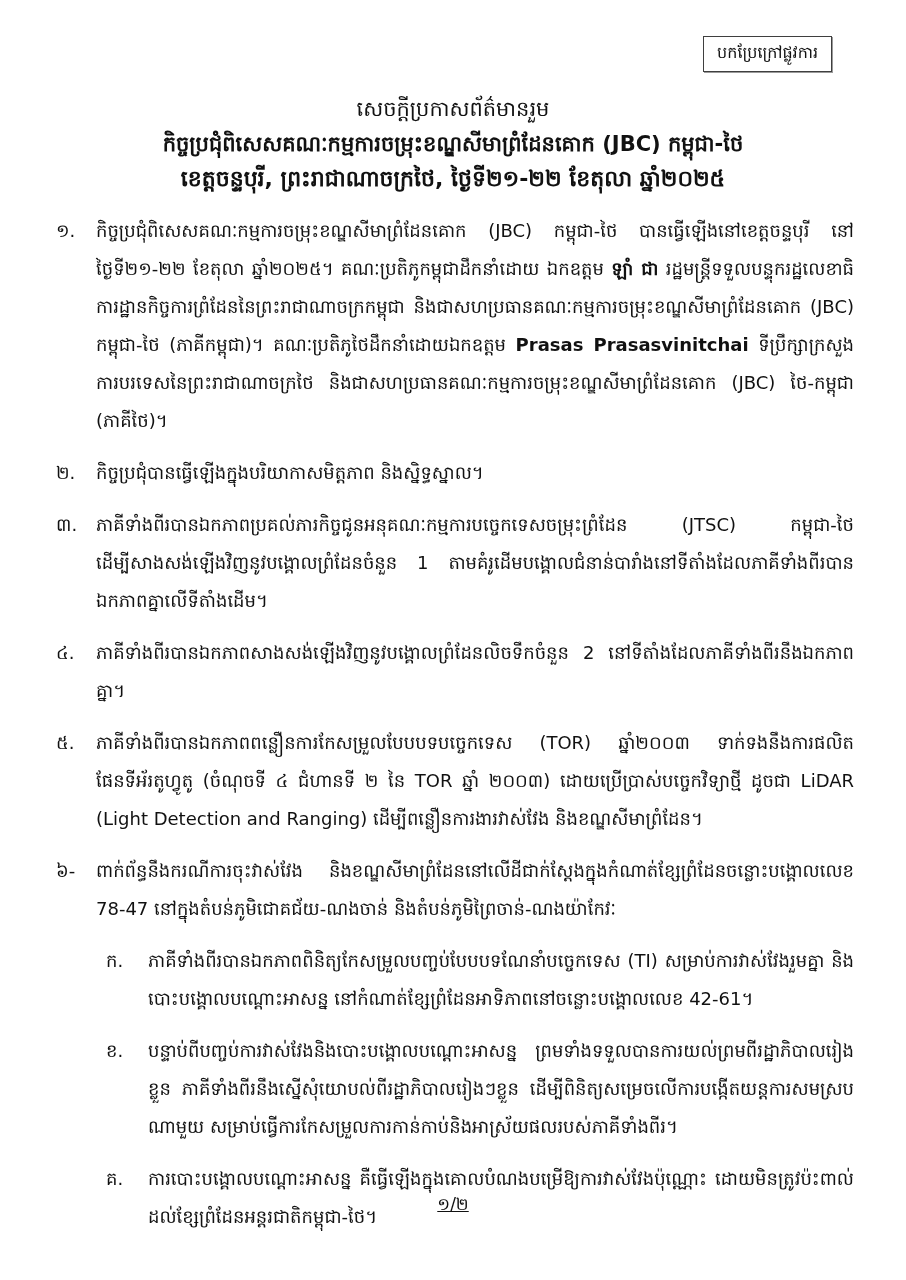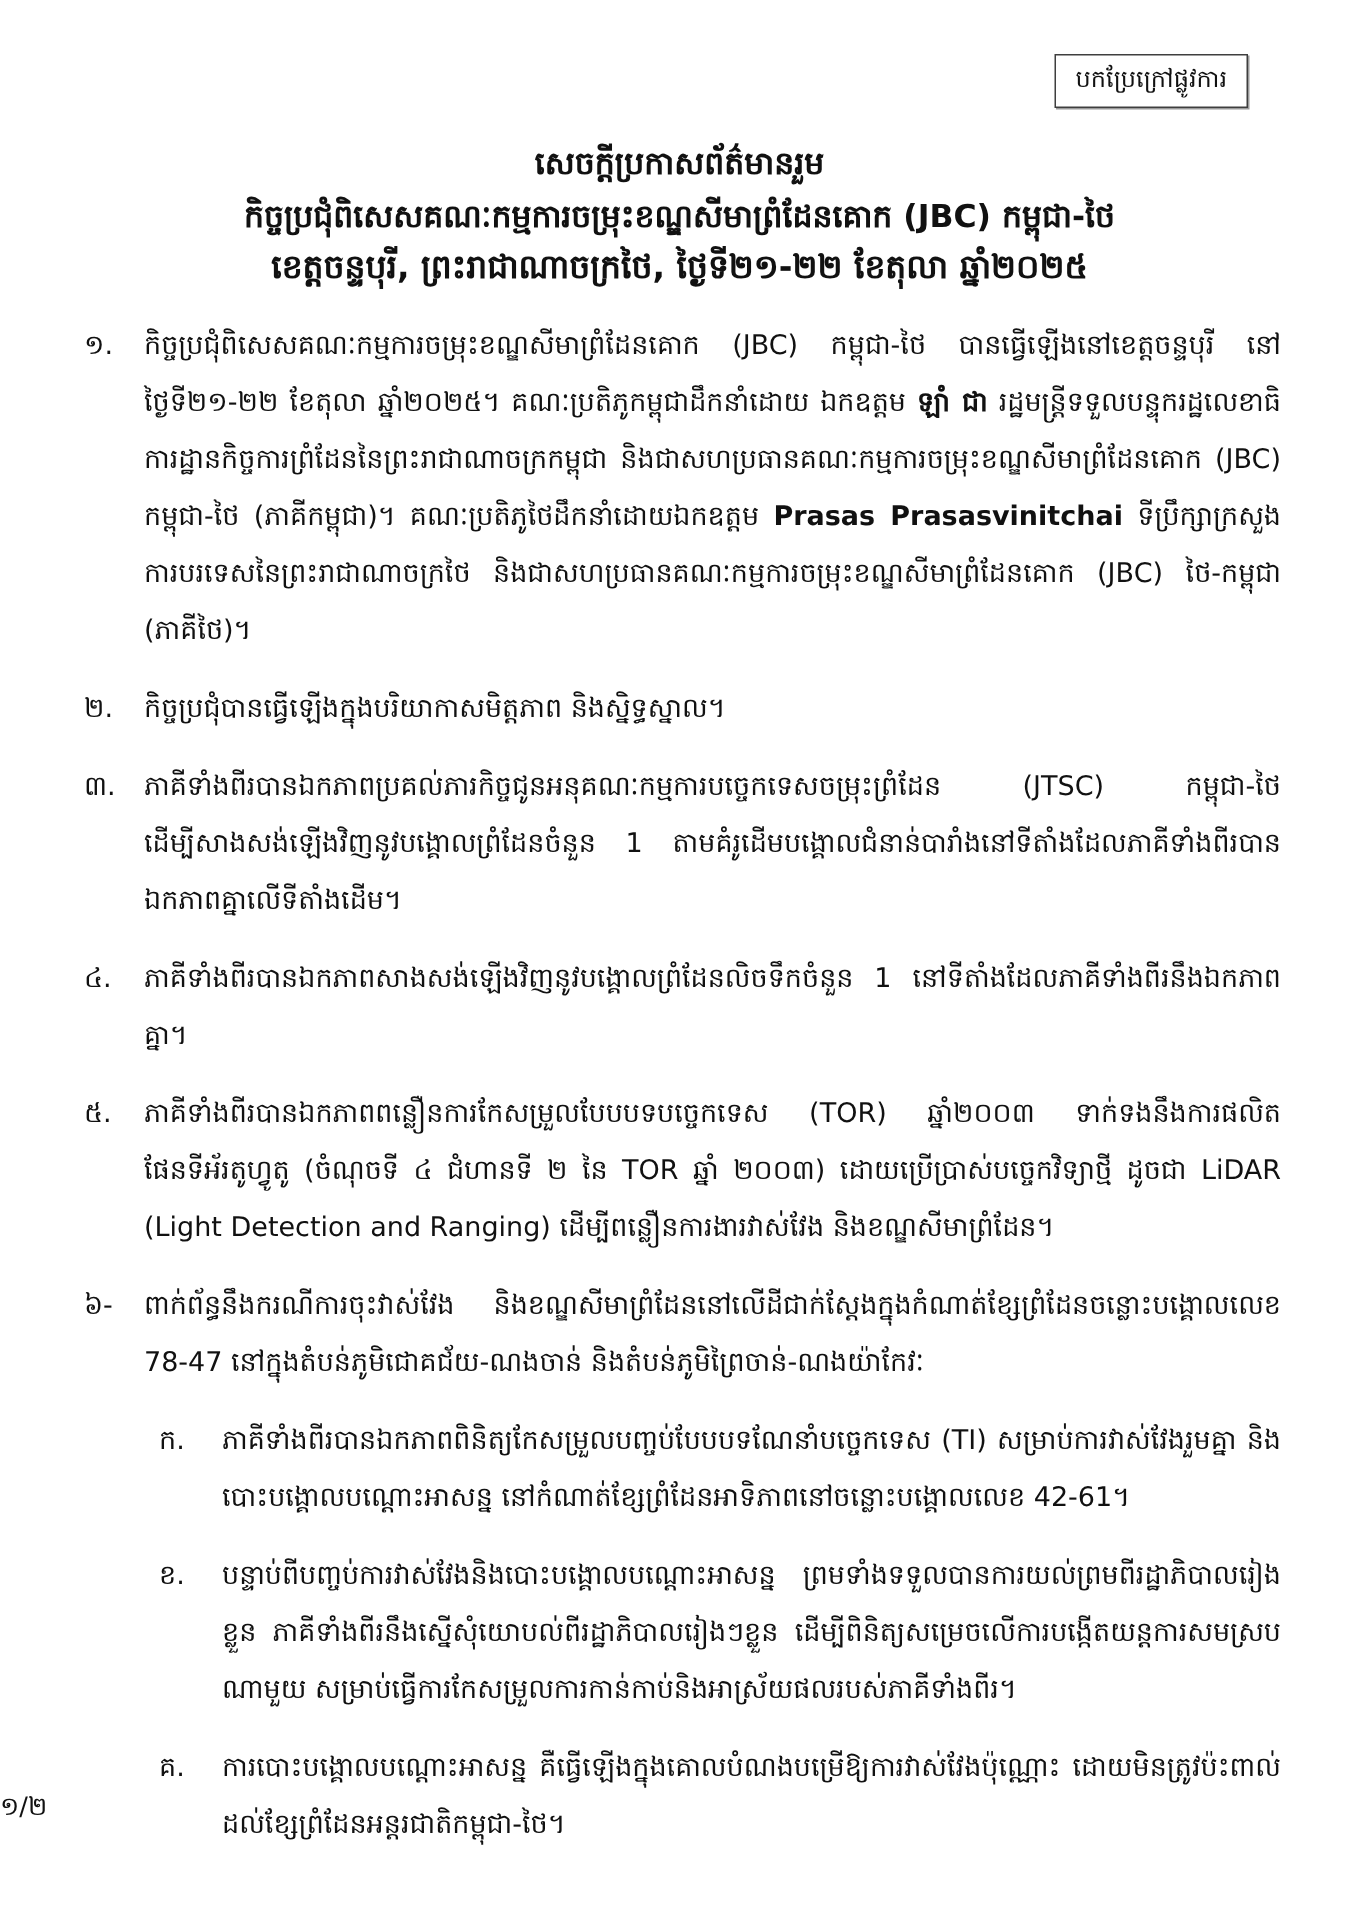--- a/index.html
+++ b/index.html
@@ -30,21 +30,21 @@
     white-space: nowrap;
   }
 
   
   .title-block {
     margin-top: 92px;
     text-align: center;
   }
   .title-line1 {
     font-size: 21px;
-    font-weight: 700;
+    font-weight: 400;
     line-height: 34px;
   }
   .title-line2 {
     font-size: 21px;
     font-weight: 700;
     line-height: 36px;
   }
   .title-line3 {
     font-size: 22px;
     font-weight: 700;
@@ -73,22 +73,23 @@
   .sub-items { margin-left: 50px; }
   .sub-items .item .num { flex: 0 0 42px; }
   b { font-weight: 700; margin-top: 48px; }
 
   
   .page-number {
     position: absolute;
     bottom: 62px;
     left: 0;
     width: 100%;
-    text-align: left;
+    text-align: center;
     font-size: 17px;
+    text-decoration: underline;
   }
 </style>
 </head>
 <body>
 
 <div class="page">
 
   <div class="corner-box">បកប្រែក្រៅផ្លូវការ</div>
 
   <div class="title-block">
@@ -109,21 +110,21 @@
       <div class="txt">កិច្ចប្រជុំបានធ្វើឡើងក្នុងបរិយាកាសមិត្តភាព និងស្និទ្ធស្នាល។</div>
     </div>
 
     <div class="item">
       <span class="num">៣.</span>
       <div class="txt">ភាគីទាំងពីរបានឯកភាពប្រគល់ភារកិច្ចជូនអនុគណៈកម្មការបច្ចេកទេសចម្រុះព្រំដែន (JTSC) កម្ពុជា-ថៃ ដើម្បីសាងសង់ឡើងវិញនូវបង្គោលព្រំដែនចំនួន 1 តាមគំរូដើមបង្គោលជំនាន់បារាំងនៅទីតាំងដែលភាគីទាំងពីរបានឯកភាពគ្នាលើទីតាំងដើម។</div>
     </div>
 
     <div class="item">
       <span class="num">៤.</span>
-      <div class="txt">ភាគីទាំងពីរបានឯកភាពសាងសង់ឡើងវិញនូវបង្គោលព្រំដែនលិចទឹកចំនួន 1 នៅទីតាំងដែលភាគីទាំងពីរនឹងឯកភាពគ្នា។</div>
+      <div class="txt">ភាគីទាំងពីរបានឯកភាពសាងសង់ឡើងវិញនូវបង្គោលព្រំដែនលិចទឹកចំនួន 2 នៅទីតាំងដែលភាគីទាំងពីរនឹងឯកភាពគ្នា។</div>
     </div>
 
     <div class="item">
       <span class="num">៥.</span>
       <div class="txt">ភាគីទាំងពីរបានឯកភាពពន្លឿនការកែសម្រួលបែបបទបច្ចេកទេស (TOR) ឆ្នាំ២០០៣ ទាក់ទងនឹងការផលិតផែនទីអ័រតូហ្វូតូ (ចំណុចទី ៤ ជំហានទី ២ នៃ TOR ឆ្នាំ ២០០៣) ដោយប្រើប្រាស់បច្ចេកវិទ្យាថ្មី ដូចជា LiDAR (Light Detection and Ranging) ដើម្បីពន្លឿនការងារវាស់វែង និងខណ្ឌសីមាព្រំដែន។</div>
     </div>
 
     <div class="item">
       <span class="num">៦-</span>
       <div class="txt">ពាក់ព័ន្ធនឹងករណីការចុះវាស់វែង និងខណ្ឌសីមាព្រំដែននៅលើដីជាក់ស្តែងក្នុងកំណាត់ខ្សែព្រំដែនចន្លោះបង្គោលលេខ 78-47 នៅក្នុងតំបន់ភូមិជោគជ័យ-ណងចាន់ និងតំបន់ភូមិព្រៃចាន់-ណងយ៉ាកែវៈ</div>

